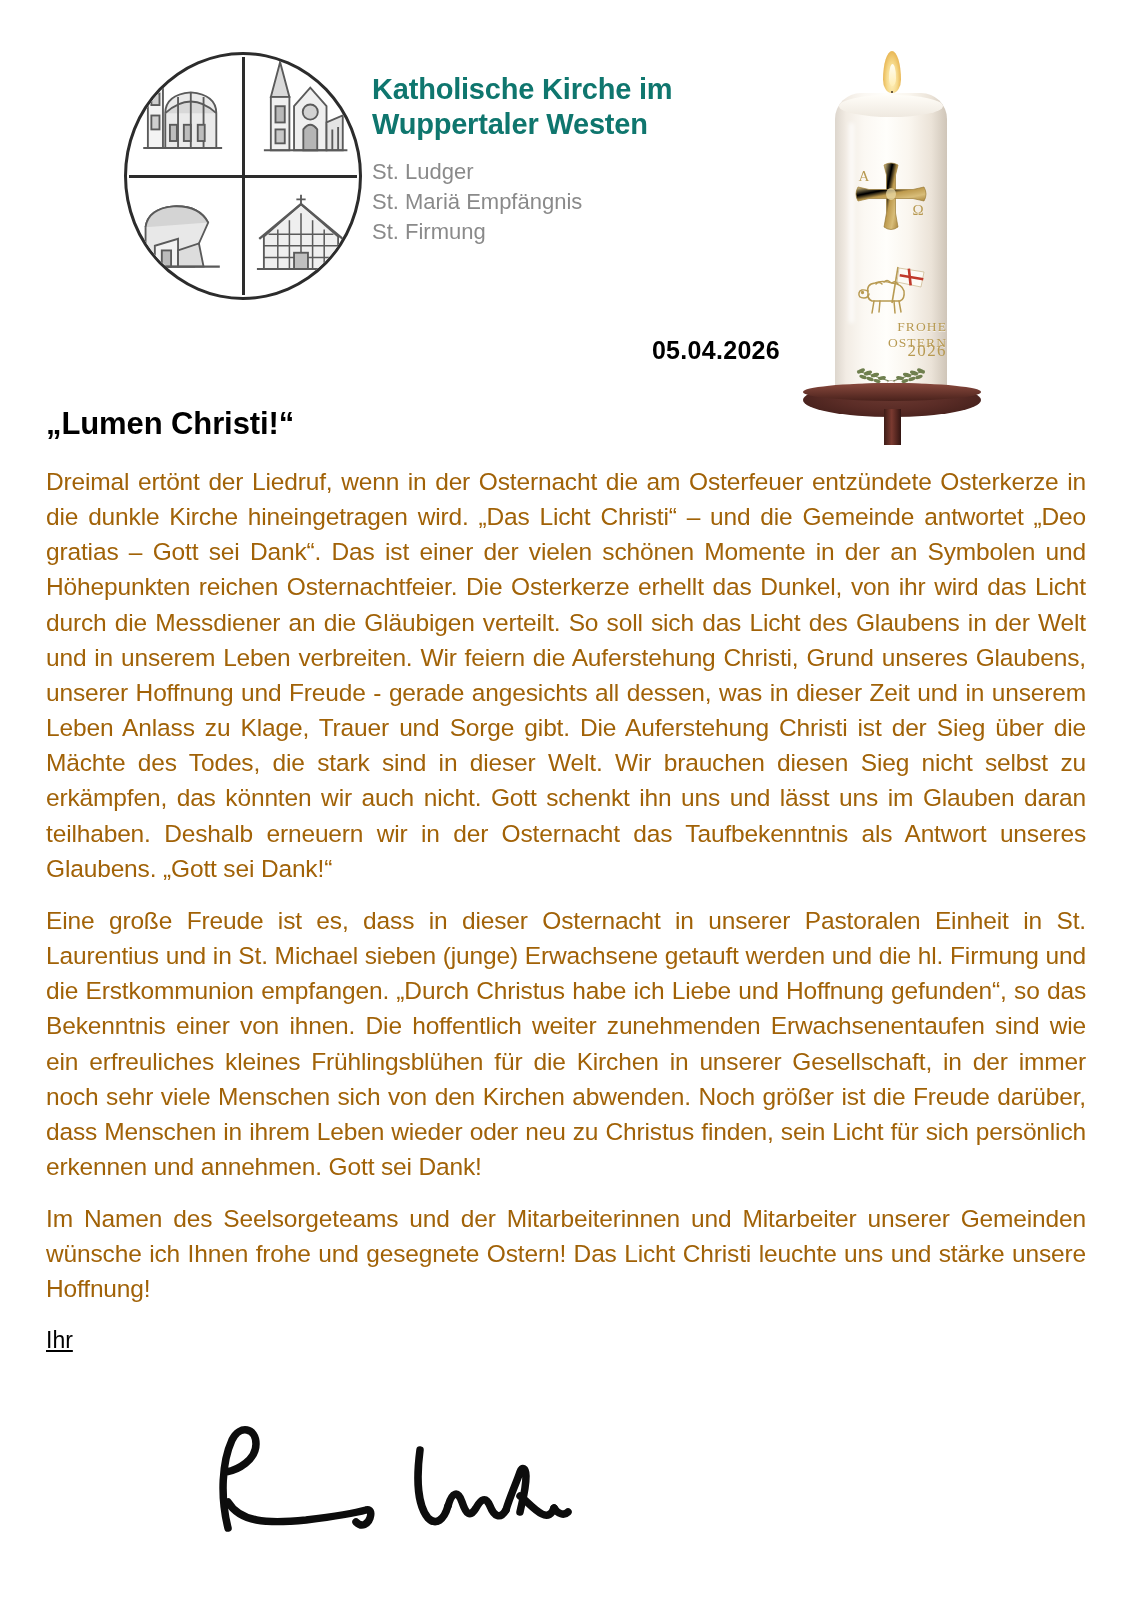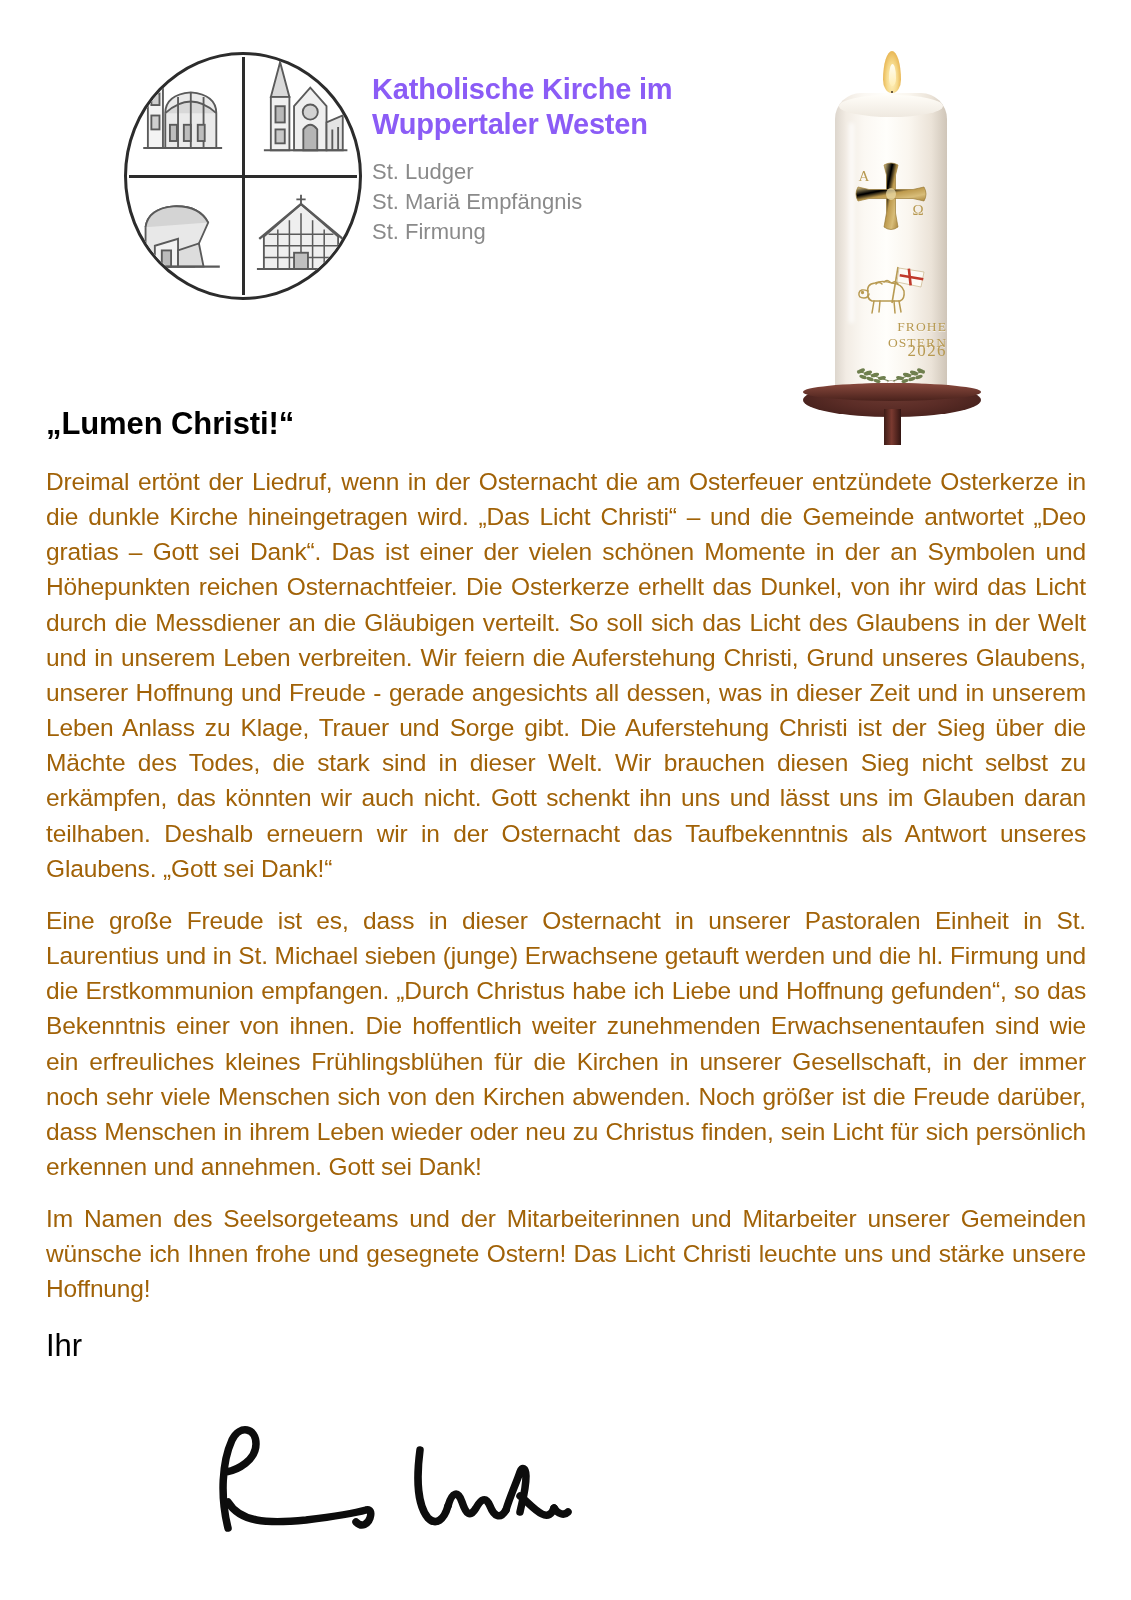--- a/index.html
+++ b/index.html
@@ -71,21 +71,21 @@
 
   .header-titles {
     position: absolute;
     left: 372px;
     top: 72px;
     width: 420px;
   }
   .org-title {
     font-size: 29px;
     font-weight: bold;
-    color: #8b5cf6;
+    color: #0f766e;
     line-height: 1.22;
     letter-spacing: -0.2px;
     white-space: nowrap;
   }
   .parish-list {
     margin-top: 14px;
   }
   .parish-item {
     font-size: 22px;
     font-weight: normal;
@@ -265,24 +265,25 @@
     font-size: 24.5px;
     line-height: 1.435;
     text-align: justify;
     text-justify: inter-word;
     margin: 0 0 17px 0;
     color: #a16207;
     letter-spacing: -0.15px;
     hyphens: manual;
   }
   .closing {
-    font-size: 31px;
+    font-size: 23px;
     line-height: 1.435;
     margin: 16px 0 0 0;
     color: #000;
+    text-decoration: underline;
   }
 
   .signature {
     position: absolute;
     left: 170px;
     top: 1410px;
     width: 420px;
     height: 130px;
   }
   .signature svg { width: 100%; height: 100%; display: block; }
@@ -387,20 +388,21 @@
   <div class="header-titles">
     <div class="org-title">Katholische Kirche im</div>
     <div class="org-title">Wuppertaler Westen</div>
     <div class="parish-list">
       <div class="parish-item">St. Ludger</div>
       <div class="parish-item">St. Mariä Empfängnis</div>
       <div class="parish-item">St. Firmung</div>
     </div>
   </div>
 
+  <div class="doc-date">05.04.2026</div>
 </div>
 
 <div class="candle-figure">
 
   <div class="candle-flame-wrap">
     <div class="flame-outer"></div>
     <div class="flame-inner"></div>
     <div class="candle-wick"></div>
   </div>
 

